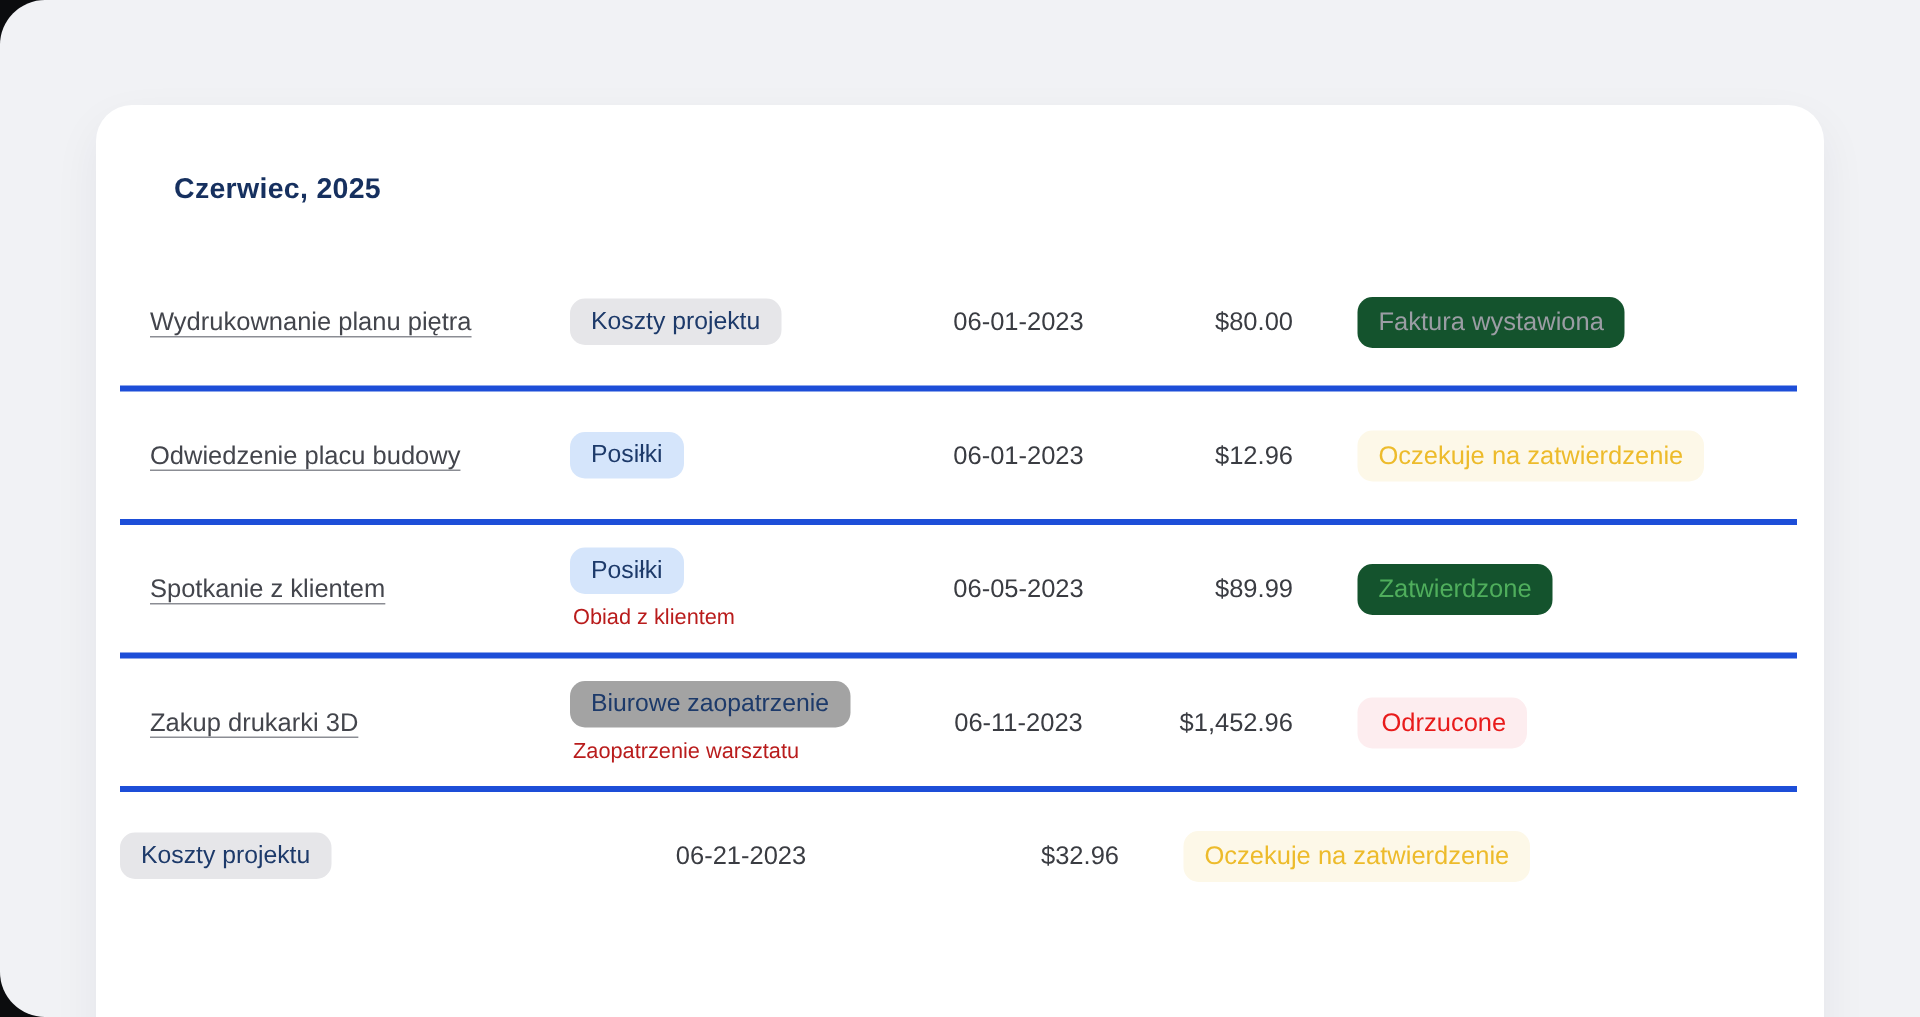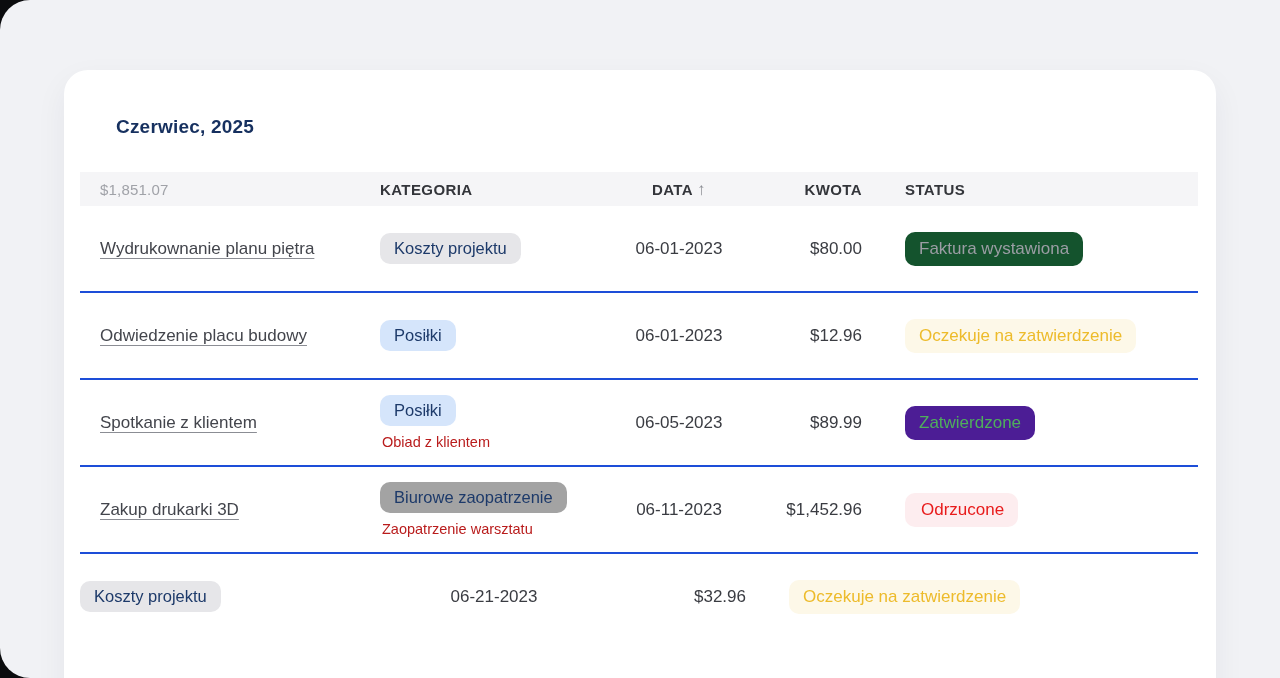--- a/index.html
+++ b/index.html
@@ -71,21 +71,21 @@
     font-weight: 400;
     color: #8b8d94;
     line-height: 1;
   }
   .th.amount-h { text-align: right; padding-right: 4px; }
   .th.status-h { padding-left: 39px; }
 
   .rows { margin: 0 18px 0 16px; }
   .row {
     min-height: 85px;
-    border-bottom: 2px solid #1d4ed8;
+    border-bottom: 4px solid #1d4ed8;
   }
   .row:last-child { border-bottom: none; }
 
   .cell-name { padding-left: 20px; }
   .name-link {
     font-size: 17px;
     color: #43454c;
     text-decoration: underline;
     text-decoration-color: #8b8d94;
     text-decoration-thickness: 1px;
@@ -134,30 +134,20 @@
   }
 </style>
 </head>
 <body>
 
 <div class="frame">
   <div class="card">
 
     <h1 class="card-title">Czerwiec, 2025</h1>
 
-    <div class="thead grid">
-      <div class="th total">$1,851.07</div>
-      <div class="th">KATEGORIA</div>
-      <div class="th date-h">
-        <span>DATA</span>
-        <span class="sort-arrow">↑</span>
-      </div>
-      <div class="th amount-h">KWOTA</div>
-      <div class="th status-h">STATUS</div>
-    </div>
 
     <div class="rows" id="rows">
         <div class="row grid">
           <div class="cell-name"><a class="name-link">Wydrukownanie planu piętra</a></div>
           <div class="cell-category">
             <span class="badge" style="background: rgb(230, 230, 233); color: rgb(29, 58, 106);">Koszty projektu</span>
           </div>
           <div class="cell-date">06-01-2023</div>
           <div class="cell-amount">$80.00</div>
           <div class="cell-status"><span class="status-badge" style="background: #14532d; color: rgb(155, 157, 164);">Faktura wystawiona</span></div>
@@ -172,21 +162,21 @@
           <div class="cell-status"><span class="status-badge" style="background: rgb(253, 248, 232); color: rgb(237, 187, 43);">Oczekuje na zatwierdzenie</span></div>
         </div>
         <div class="row grid">
           <div class="cell-name"><a class="name-link">Spotkanie z klientem</a></div>
           <div class="cell-category">
             <span class="badge" style="background: rgb(213, 229, 251); color: rgb(29, 58, 106);">Posiłki</span>
             <div class="note">Obiad z klientem</div>
           </div>
           <div class="cell-date">06-05-2023</div>
           <div class="cell-amount">$89.99</div>
-          <div class="cell-status"><span class="status-badge" style="background: #4c1d95; color: rgb(79, 174, 92);">Zatwierdzone</span></div>
+          <div class="cell-status"><span class="status-badge" style="background: #14532d; color: rgb(79, 174, 92);">Zatwierdzone</span></div>
         </div>
         <div class="row grid">
           <div class="cell-name"><a class="name-link">Zakup drukarki 3D</a></div>
           <div class="cell-category">
             <span class="badge" style="background: #a3a3a3; color: rgb(29, 58, 106);">Biurowe zaopatrzenie</span>
             <div class="note">Zaopatrzenie warsztatu</div>
           </div>
           <div class="cell-date">06-11-2023</div>
           <div class="cell-amount">$1,452.96</div>
           <div class="cell-status"><span class="status-badge" style="background: rgb(253, 237, 239); color: rgb(232, 27, 27); padding-left: 16px;">Odrzucone</span></div>

